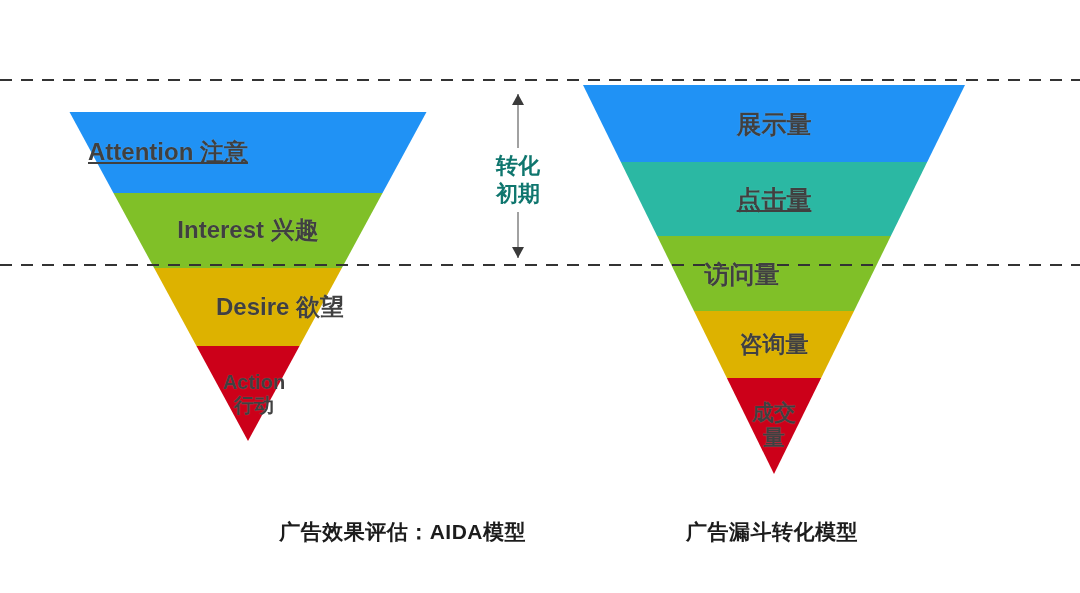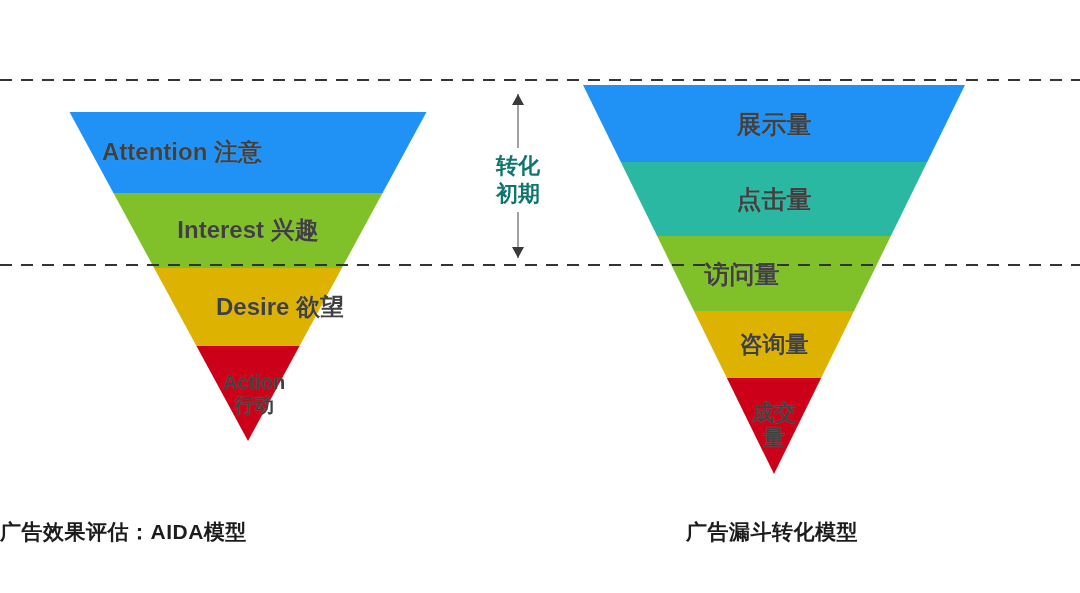--- a/index.html
+++ b/index.html
@@ -65,33 +65,33 @@
       </g>
     <g id="annot-arrow">
         <line x1="518" x2="518" y1="94" y2="148" stroke="#8a8a8a" stroke-width="1.6"></line>
         <line x1="518" x2="518" y1="212" y2="258" stroke="#8a8a8a" stroke-width="1.6"></line>
         <polygon points="518,94 512,105 524,105" fill="#3a3a3a"></polygon>
         <polygon points="518,258 512,247 524,247" fill="#3a3a3a"></polygon>
       </g>
   </svg>
 
   <div id="left-labels">
-      <div class="lbl" style="font-size: 24px; left: 18px; width: 912px; top: 112px; height: 81px; display: flex; align-items: center; justify-content: center;"><span style="display: block; transform: translateX(-292px);">Attention 注意</span></div>
+      <div class="lbl" style="font-size: 24px; left: 4px; width: 912px; top: 112px; height: 81px; display: flex; align-items: center; justify-content: center; text-decoration: underline;"><span style="display: block; transform: translateX(-292px);">Attention 注意</span></div>
       <div class="lbl" style="font-size: 24px; left: 0px; width: 1080px; top: 193px; height: 75px; display: flex; align-items: center; justify-content: center;"><span style="display: block; transform: translateX(-292px);">Interest 兴趣</span></div>
       <div class="lbl" style="font-size: 24px; left: 0px; width: 1080px; top: 268px; height: 78px; display: flex; align-items: center; justify-content: center; padding-left: 32px;"><span style="display: block; transform: translateX(-292px);">Desire 欲望</span></div>
       <div class="lbl" style="font-size: 20px; left: 0px; width: 1080px; top: 346px; height: 95px; display: flex; align-items: center; justify-content: center; padding-left: 6px;"><span style="display: block; transform: translateX(-292px);">Action
 行动</span></div>
     </div>
   <div id="right-labels">
       <div class="lbl" style="font-size: 25px; left: 0px; width: 1080px; top: 85px; height: 77px; display: flex; align-items: center; justify-content: center;"><span style="display: block; transform: translateX(234px);">展示量</span></div>
-      <div class="lbl" style="font-size: 25px; left: 0px; width: 1080px; top: 162px; height: 74px; display: flex; align-items: center; justify-content: center;"><span style="display: block; transform: translateX(234px);">点击量</span></div>
+      <div class="lbl" style="font-size: 25px; left: 0px; width: 1080px; top: 162px; height: 74px; display: flex; align-items: center; justify-content: center; text-decoration: underline;"><span style="display: block; transform: translateX(234px);">点击量</span></div>
       <div class="lbl" style="font-size: 25px; left: 0px; width: 956px; top: 236px; height: 75px; display: flex; align-items: center; justify-content: center; margin-left: 30px;"><span style="display: block; transform: translateX(234px);">访问量</span></div>
       <div class="lbl" style="font-size: 23px; left: 0px; width: 1080px; top: 311px; height: 67px; display: flex; align-items: center; justify-content: center;"><span style="display: block; transform: translateX(234px);">咨询量</span></div>
       <div class="lbl" style="font-size: 22px; left: 0px; width: 1080px; top: 378px; height: 96px; display: flex; align-items: center; justify-content: center;"><span style="display: block; transform: translateX(234px);">成交
 量</span></div>
     </div>
 
   <div class="annot" id="annot-text" style="left: 458px; width: 120px; top: 152px;"><div>转化</div><div>初期</div></div>
 
-  <div class="caption" id="left-caption" style="left: 0px; width: 520px; text-align: left; top: 518px;">广告效果评估：AIDA模型</div>
+  <div class="caption" id="left-caption" style="left: 6px; width: 520px; text-align: right; top: 518px;">广告效果评估：AIDA模型</div>
   <div class="caption" id="right-caption" style="left: 557px; width: 430px; text-align: center; top: 518px;">广告漏斗转化模型</div>
 
 </div>
 
 </body></html>

